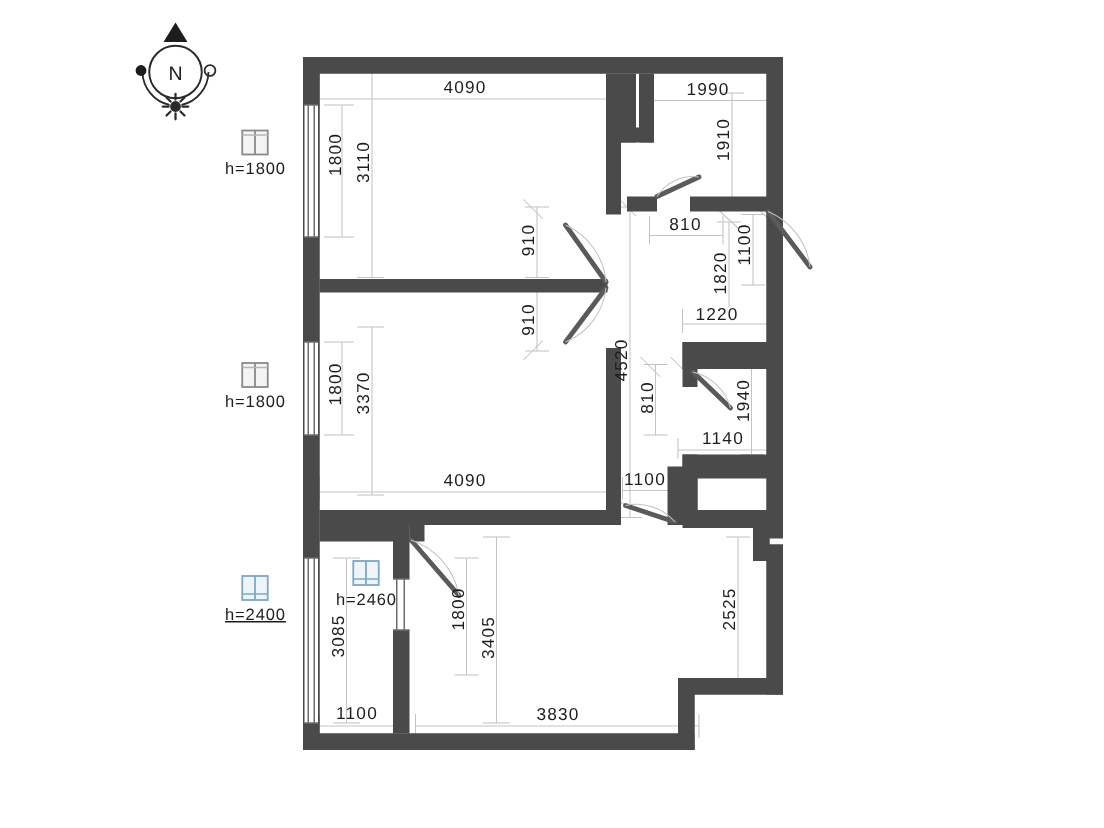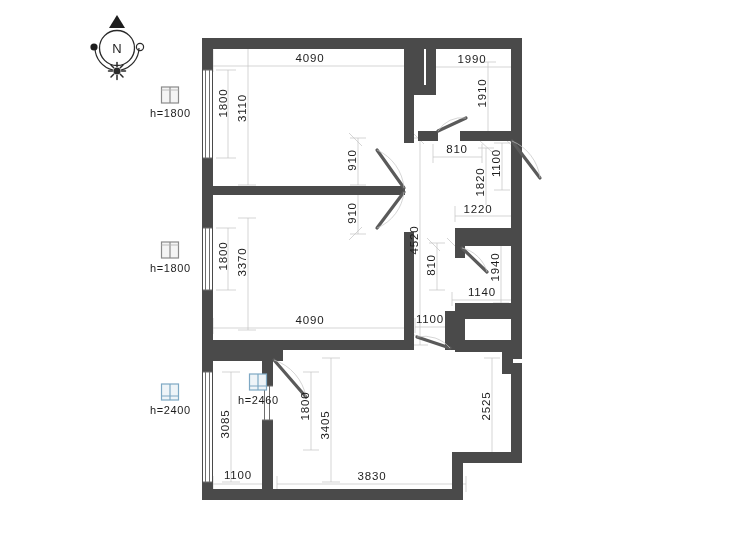--- a/index.html
+++ b/index.html
@@ -319,29 +319,29 @@
         <div class="legend-label">h=1800</div>
       </div>
       <div class="legend" style="left: 150px; top: 240px;">
         <svg class="win-ico" viewBox="0 0 22 20">
           <rect x="2.5" y="2" width="17" height="16" fill="#f4f4f4" stroke="#8a8a8a" stroke-width="1.2"></rect>
           <line x1="11" y1="2" x2="11" y2="18" stroke="#8a8a8a" stroke-width="1.2"></line>
           <line x1="2.5" y1="5" x2="19.5" y2="5" stroke="#b5b5b5" stroke-width="0.9"></line>
         </svg>
         <div class="legend-label">h=1800</div>
       </div>
-      <div class="legend" style="left: 150px; top: 382px;">
+      <div class="legend" style="left: 150px; top: 382px; text-decoration: underline;">
         <svg class="win-ico" viewBox="0 0 22 20">
           <rect x="2.5" y="2" width="17" height="16" fill="#eef4f8" stroke="#7ea8c4" stroke-width="1.2"></rect>
           <line x1="11" y1="2" x2="11" y2="18" stroke="#7ea8c4" stroke-width="1.2"></line>
           <line x1="2.5" y1="14" x2="19.5" y2="14" stroke="#7ea8c4" stroke-width="1"></line>
         </svg>
         <div class="legend-label">h=2400</div>
       </div>
-      <div class="legend" style="left: 238px; top: 372px;">
+      <div class="legend" style="left: 224px; top: 372px;">
         <svg class="win-ico" viewBox="0 0 22 20">
           <rect x="2.5" y="2" width="17" height="16" fill="#eef4f8" stroke="#7ea8c4" stroke-width="1.2"></rect>
           <line x1="11" y1="2" x2="11" y2="18" stroke="#7ea8c4" stroke-width="1.2"></line>
           <line x1="2.5" y1="14" x2="19.5" y2="14" stroke="#7ea8c4" stroke-width="1"></line>
         </svg>
         <div class="legend-label">h=2460</div>
       </div>
     </div>
 
 </div>

